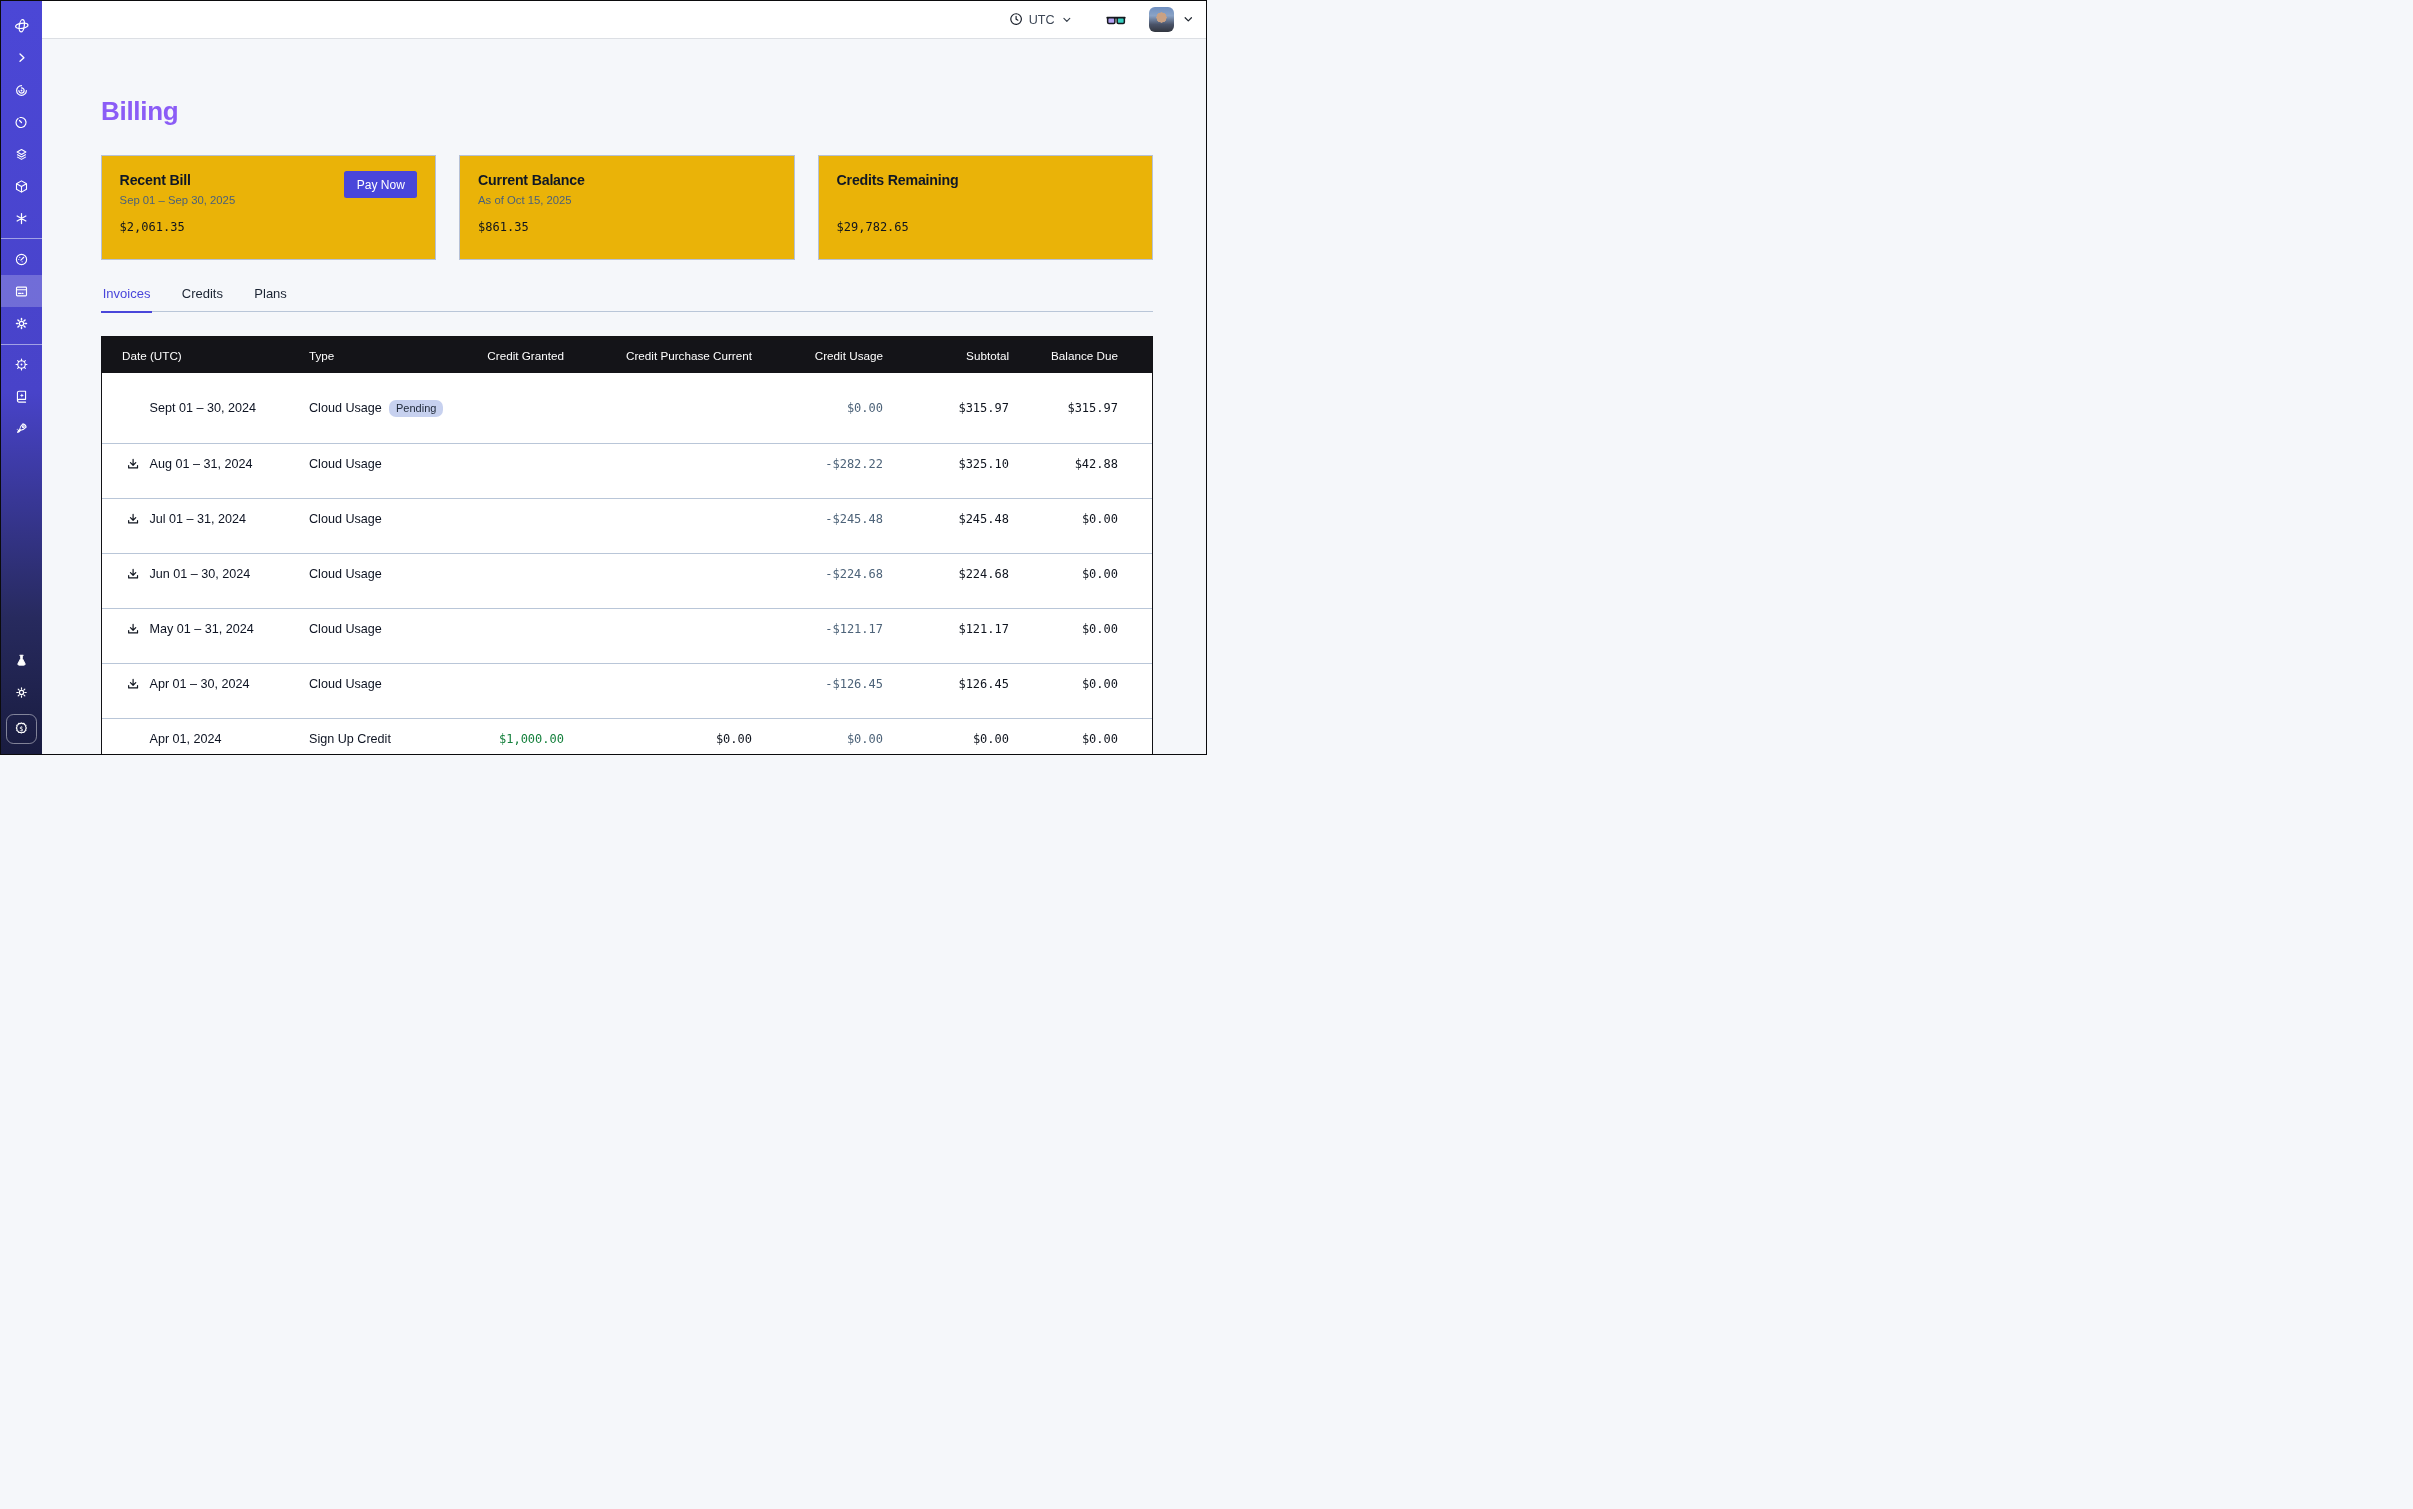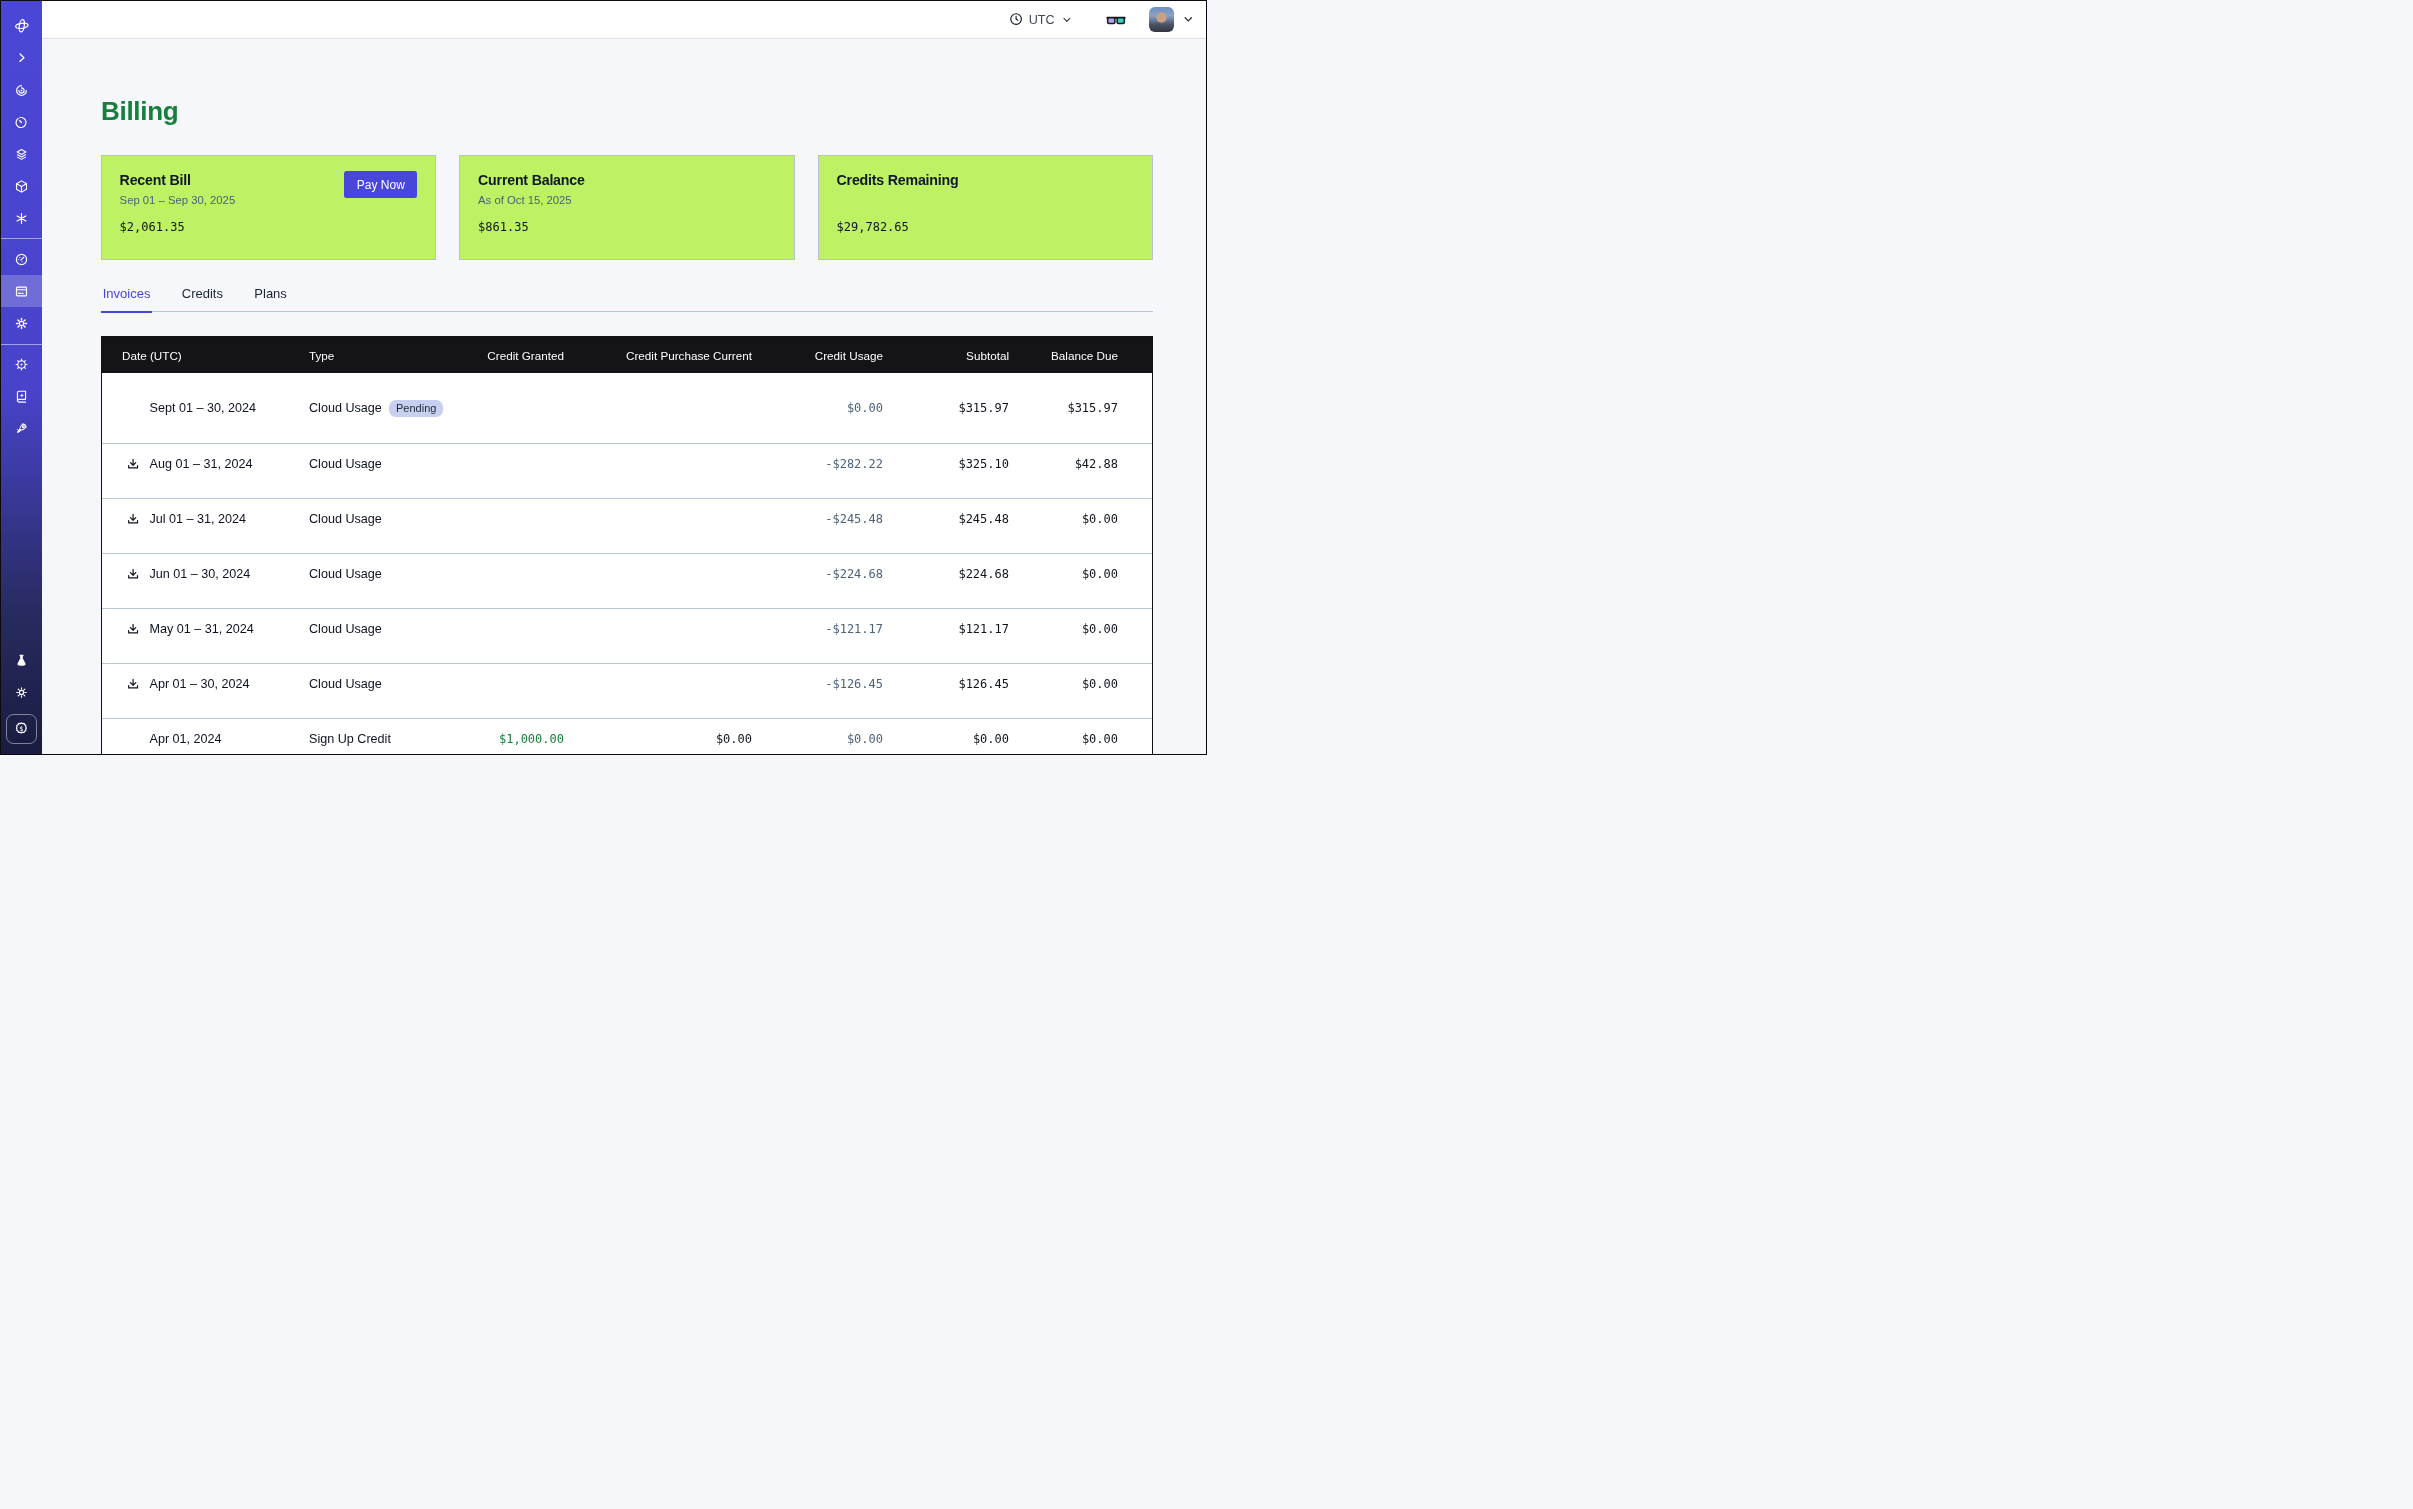--- a/index.html
+++ b/index.html
@@ -30,24 +30,24 @@
   .tz-group{display:flex;align-items:center;gap:5.9px;margin-right:33px;cursor:pointer;}
   .tz-label{font-size:12.6px;color:#3d4756;}
   .glasses-btn{margin-right:22px;cursor:pointer;display:flex;align-items:center;}
   .avatar{width:25px;height:25px;border-radius:5.9px;cursor:pointer;
     background:
       radial-gradient(circle at 50% 42%, #c9a183 0 26%, transparent 27%),
       linear-gradient(180deg,#6f8fc0 0%,#8aa3c6 35%,#4a5368 70%,#32363f 100%);}
   .av-chev{margin-left:7.5px;margin-right:11.7px;cursor:pointer;display:flex;align-items:center;}
   
   .content{position:absolute;left:100px;top:38px;width:1052px;}
-  .page-title{margin:57px 0 0 0;font-size:26px;font-weight:700;letter-spacing:-0.3px;color:#15803d;}
+  .page-title{margin:57px 0 0 0;font-size:26px;font-weight:700;letter-spacing:-0.3px;color:#8b5cf6;}
   
   .cards{display:flex;gap:23.4px;margin-top:28px;}
-  .card{flex:1;background:#bef264;border:0.8px solid #b6c1d6;box-sizing:border-box;height:105px;
+  .card{flex:1;background:#eab308;border:0.8px solid #b6c1d6;box-sizing:border-box;height:105px;
     padding:16px 17.6px;position:relative;}
   .card-title{font-size:14.2px;font-weight:600;color:#0f1726;letter-spacing:-0.2px;}
   .card-sub{font-size:11.3px;color:#4a617c;margin-top:5.9px;height:14.2px;}
   .card-amount{font-family:"DejaVu Sans Mono",monospace;font-size:12px;color:#0f141e;margin-top:11.7px;}
   .pay-btn{position:absolute;top:15px;right:17.6px;background:#4946da;color:#ffffff;border:none;
     font-size:12px;padding:6.7px 12.6px;border-radius:2.5px;cursor:pointer;font-family:inherit;}
   
   .tabs{display:flex;gap:28px;margin-top:26px;border-bottom:0.8px solid #b9c6d8;}
   .tab{font-size:13px;color:#1b2433;padding:0 1.7px 10px;cursor:pointer;border-bottom:2.5px solid transparent;margin-bottom:-1.7px;}
   .tab.active{color:#4946da;border-bottom-color:#4946da;}

